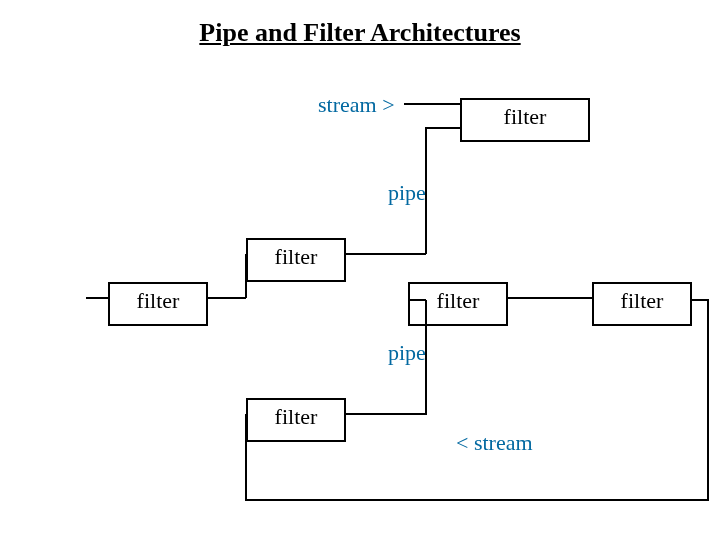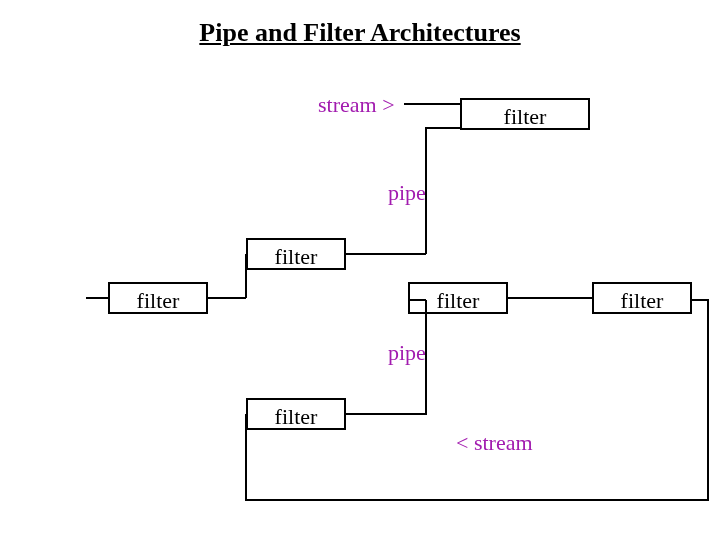--- a/index.html
+++ b/index.html
@@ -17,31 +17,31 @@
     left: 0;
     width: 720px;
     text-align: center;
     font-size: 26px;
     font-weight: bold;
     text-decoration: underline;
   }
   .label {
     position: absolute;
     font-size: 22px;
-    color: #a21caf;
+    color: #0369a1;
     white-space: nowrap;
   }
   .filter-box {
     position: absolute;
     border: 2px solid #000;
     background: #fff;
     text-align: center;
     font-size: 22px;
     line-height: 1;
-    padding: 6px 0 0 0;
+    padding: 6px 0 12px 0;
     box-sizing: border-box;
   }
   svg.wires {
     position: absolute;
     left: 0;
     top: 0;
     width: 720px;
     height: 540px;
     pointer-events: none;
   }

